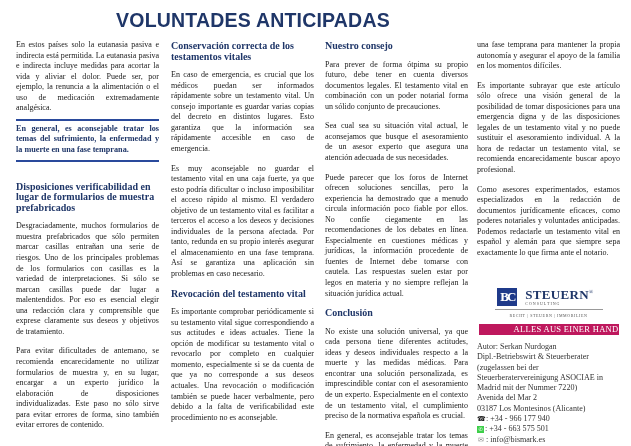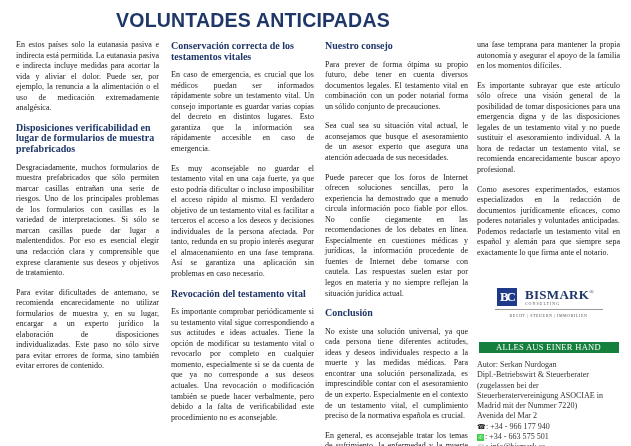--- a/index.html
+++ b/index.html
@@ -34,39 +34,40 @@
     width: 20px; height: 18px; background: #1f3a8a; color: #ffffff;
     font-family: "Liberation Serif", serif; font-weight: bold; font-size: 13px;
     display: flex; align-items: center; justify-content: center; letter-spacing: -2px;
   }
   .logo-text { display: flex; flex-direction: column; line-height: 1; }
   .logo-name { font-family: "Liberation Serif", serif; font-weight: bold; font-size: 13px; color: #1f3668; letter-spacing: 0.3px; }
   .logo-name sup { font-size: 6px; font-weight: normal; }
   .logo-sub { font-size: 4px; letter-spacing: 1px; color: #555; margin-top: 1px; }
   .logo-tagline { font-size: 4px; letter-spacing: 0.6px; color: #555; margin-top: 3px; text-align: center; width: 108px; border-top: 0.6px solid #999; padding-top: 1px; }
   .slogan {
-    margin-top: 20px; width: 140px; background: #15803d; color: #ffffff; text-align: center;
+    margin-top: 2px; width: 140px; background: #be185d; color: #ffffff; text-align: right;
     font-size: 8.5px; line-height: 11px; letter-spacing: 0.3px;
   }
   .contact { margin-top: 7px; font-size: 8.05px; line-height: 10.3px; color: #333; text-align: left; }
   .contact div { white-space: nowrap; }
   .contact .wrap { white-space: normal; }
   .ico { display: inline-block; width: 8px; text-align: center; font-size: 7px; margin-right: 1px; }
   .ico-phone { color: #222; }
   .ico-whatsapp { background: #3ecf4a; color: #ffffff; width: 7px; height: 7px; line-height: 7px; font-size: 5px; vertical-align: middle; }
   .ico-mail { color: #888; }
   .ico-web { color: #555; }
 </style>
 </head>
 <body>
 
 <h1 class="title">VOLUNTADES ANTICIPADAS</h1>
 
 <section class="col c1">
   <p>En estos países solo la eutanasia pasiva e indirecta está permitida. La eutanasia pasiva e indirecta incluye medidas para acortar la vida y aliviar el dolor. Puede ser, por ejemplo, la renuncia a la alimentación o el uso de medicación extremadamente analgésica.</p>
+  <div class="callout">En general, es aconsejable tratar los temas del sufrimiento, la enfermedad y la muerte en una fase temprana.</div>
   <h3>Disposiciones verificabilidad en lugar de formularios de muestra prefabricados</h3>
   <p>Desgraciadamente, muchos formularios de muestra prefabricados que sólo permiten marcar casillas entrañan una serie de riesgos. Uno de los principales problemas de los formularios con casillas es la variedad de interpretaciones. Si sólo se marcan casillas puede dar lugar a malentendidos. Por eso es esencial elegir una redacción clara y comprensible que exprese claramente sus deseos y objetivos de tratamiento.</p>
   <p>Para evitar dificultades de antemano, se recomienda encarecidamente no utilizar formularios de muestra y, en su lugar, encargar a un experto jurídico la elaboración de disposiciones individualizadas. Este paso no sólo sirve para evitar errores de forma, sino también evitar errores de contenido.</p>
 </section>
 
 <section class="col c2">
   <h3>Conservación correcta de los testamentos vitales</h3>
   <p>En caso de emergencia, es crucial que los médicos puedan ser informados rápidamente sobre un testamento vital. Un consejo importante es guardar varias copias del decreto en distintos lugares. Esto garantiza que la información sea rápidamente accesible en caso de emergencia.</p>
   <p>Es muy aconsejable no guardar el testamento vital en una caja fuerte, ya que esto podría dificultar o incluso imposibilitar el acceso rápido al mismo. El verdadero objetivo de un testamento vital es facilitar a terceros el acceso a los deseos y decisiones individuales de la persona afectada. Por tanto, redunda en su propio interés asegurar el almacenamiento en una fase temprana. Así se garantiza una aplicación sin problemas en caso necesario.</p>
   <h3>Revocación del testamento vital</h3>
@@ -85,31 +86,32 @@
 
 <section class="col c4">
   <p>una fase temprana para mantener la propia autonomía y asegurar el apoyo de la familia en los momentos difíciles.</p>
   <p>Es importante subrayar que este artículo sólo ofrece una visión general de la posibilidad de tomar disposiciones para una emergencia digna y de las disposiciones legales de un testamento vital y no puede sustituir el asesoramiento individual. A la hora de redactar un testamento vital, se recomienda encarecidamente buscar apoyo profesional.</p>
   <p>Como asesores experimentados, estamos especializados en la redacción de documentos jurídicamente eficaces, como poderes notariales y voluntades anticipadas. Podemos redactarle un testamento vital en español y alemán para que siempre sepa exactamente lo que firma ante el notario.</p>
 
   <div class="logo-wrap">
     <div class="logo-row">
       <div class="logo-mark">BC</div>
       <div class="logo-text">
-        <span class="logo-name"><span>BISMARK</span><sup>®</sup></span>
+        <span class="logo-name"><span>STEUERN</span><sup>®</sup></span>
         <span class="logo-sub">CONSULTING</span>
       </div>
     </div>
     <div class="logo-tagline">RECHT | STEUERN | IMMOBILIEN</div>
     <div class="slogan">ALLES AUS EINER HAND</div>
   </div>
 
   <div class="contact">
     <div>Autor: Serkan Nurdogan</div>
     <div class="wrap">Dipl.-Betriebswirt &amp; Steuerberater (zugelassen bei der Steuerberatervereinigung ASOCIAE in Madrid mit der Nummer 7220)</div>
     <div>Avenida del Mar 2</div>
+    <div>03187 Los Montesinos (Alicante)</div>
     <div><span class="ico ico-phone">☎</span><span>: +34 - 966 177 940</span></div>
     <div><span class="ico ico-whatsapp">✆</span><span>: +34 - 663 575 501</span></div>
     <div><span class="ico ico-mail">✉</span><span>: info@bismark.es</span></div>
     <div><span class="ico ico-web">▭</span><span>: www.bismark.es</span></div>
   </div>
 
 </section>
 
 </body></html>

